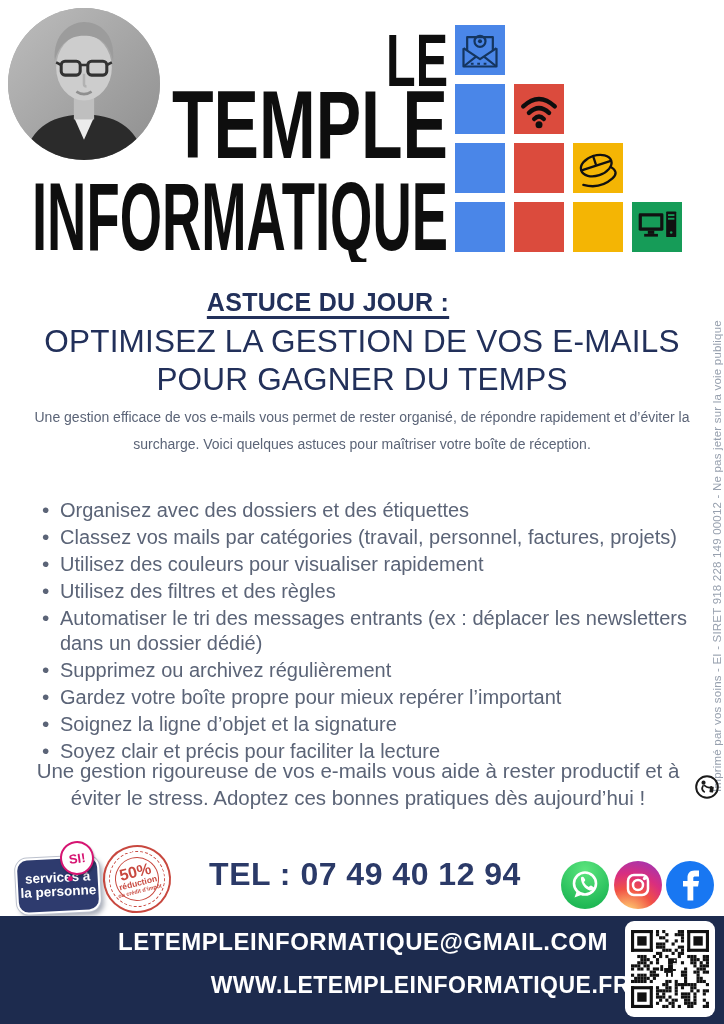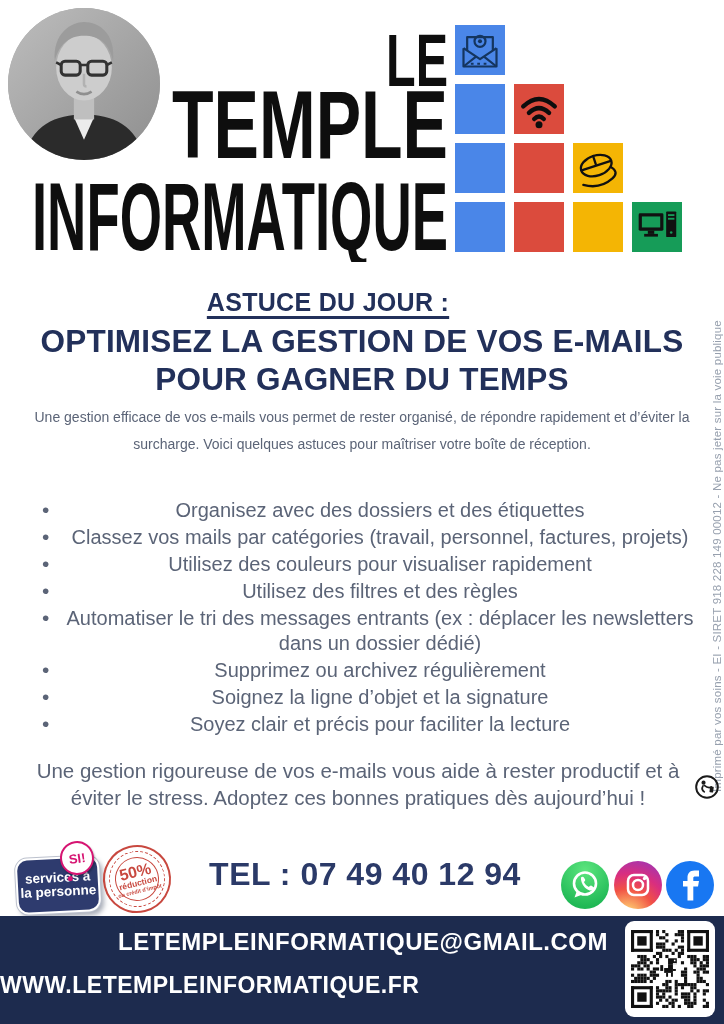--- a/index.html
+++ b/index.html
@@ -15,26 +15,26 @@
   .sq.blue{background:#4a86e8;}
   .sq.red{background:#db4b3d;}
   .sq.yellow{background:#f4b504;}
   .sq.green{background:#169c58;}
 
   
   .kicker{position:absolute;top:288px;left:0;width:656px;text-align:center;
           font-size:25px;font-weight:800;color:#22305a;letter-spacing:.3px;}
   .kicker span{text-decoration:underline;text-decoration-thickness:3px;text-underline-offset:5px;}
   .title{position:absolute;top:322px;left:0;width:724px;margin:0;text-align:center;
-         font-size:31.5px;line-height:38px;font-weight:700;color:#22305a;letter-spacing:.2px;}
+         font-size:31.5px;line-height:38px;font-weight:400;color:#22305a;letter-spacing:.2px;}
   .intro{position:absolute;top:404px;left:8px;right:8px;margin:0;text-align:center;
          font-size:14px;line-height:27px;color:#5b6477;}
   .tips{position:absolute;top:498px;left:40px;width:660px;margin:0;padding:0;list-style:none;
         font-size:20px;line-height:25px;color:#5b6477;}
-  .tips li{position:relative;padding-left:20px;margin-bottom:2px;text-align:center;}
+  .tips li{position:relative;padding-left:20px;margin-bottom:2px;}
   .tips li::before{content:"\2022";position:absolute;left:2px;top:-1px;font-size:21px;color:#5b6477;}
   .closing{position:absolute;top:757px;left:14px;right:22px;margin:0;text-align:center;
            font-size:20.5px;line-height:27px;color:#5b6477;}
 
   
   .side-note{position:absolute;top:330px;right:1px;height:462px;
              writing-mode:vertical-rl;transform:rotate(180deg);
              font-size:11.5px;letter-spacing:.2px;color:#97a0ae;white-space:nowrap;}
   .tidyman{position:absolute;right:4px;top:774px;width:26px;height:26px;}
 
@@ -64,21 +64,21 @@
   .social{position:absolute;top:861px;width:48px;height:48px;border-radius:50%;}
   .wa{left:561px;background:radial-gradient(circle at 50% 20%,#5ce57e,#1fb855 80%);}
   .ig{left:614px;background:radial-gradient(circle at 28% 115%,#fed373 8%,#f15245 42%,#d92e7f 65%,#9b36b7 95%);}
   .fb{left:666px;background:#1877f2;}
   .social svg{position:absolute;inset:0;}
 
   
   .footer{position:absolute;left:0;top:916px;width:724px;height:108px;background:#1d2b4e;}
   .f-email{position:absolute;top:12px;left:0;width:630px;text-align:center;color:#fff;
            font-size:24px;font-weight:800;letter-spacing:.5px;white-space:nowrap;padding-left:48px;}
-  .f-www{position:absolute;top:56px;left:0;width:630px;text-align:left;color:#fff;
+  .f-www{position:absolute;top:56px;left:0;width:630px;text-align:right;color:#fff;
          font-size:23px;font-weight:800;letter-spacing:.5px;white-space:nowrap;}
   .qr{position:absolute;right:9px;top:5px;width:90px;height:96px;background:#fff;border-radius:9px;
       display:flex;align-items:center;justify-content:center;}
 </style>
 </head>
 <body>
 
 <div class="page">
 
   <div class="avatar">
@@ -179,20 +179,21 @@
 
   <p class="intro">Une gestion efficace de vos e-mails vous permet de rester organisé, de répondre rapidement et d’éviter la surcharge. Voici quelques astuces pour maîtriser votre boîte de réception.</p>
 
   <ul class="tips">
     <li>Organisez avec des dossiers et des étiquettes</li>
     <li>Classez vos mails par catégories (travail, personnel, factures, projets)</li>
     <li>Utilisez des couleurs pour visualiser rapidement</li>
     <li>Utilisez des filtres et des règles</li>
     <li>Automatiser le tri des messages entrants (ex : déplacer les newsletters dans un dossier dédié)</li>
     <li>Supprimez ou archivez régulièrement</li>
+    <li>Gardez votre boîte propre pour mieux repérer l’important</li>
     <li>Soignez la ligne d’objet et la signature</li>
     <li>Soyez clair et précis pour faciliter la lecture</li>
   </ul>
 
   <p class="closing">Une gestion rigoureuse de vos e-mails vous aide à rester productif et à éviter le stress. Adoptez ces bonnes pratiques dès aujourd’hui !</p>
 
   <div class="side-note">Imprimé par vos soins - EI - SIRET 918 228 149 00012 - Ne pas jeter sur la voie publique</div>
 
   <svg class="tidyman" viewBox="0 0 24 24">
     <circle cx="12" cy="12" r="10" fill="none" stroke="#1a1a1a" stroke-width="1.8"></circle>

